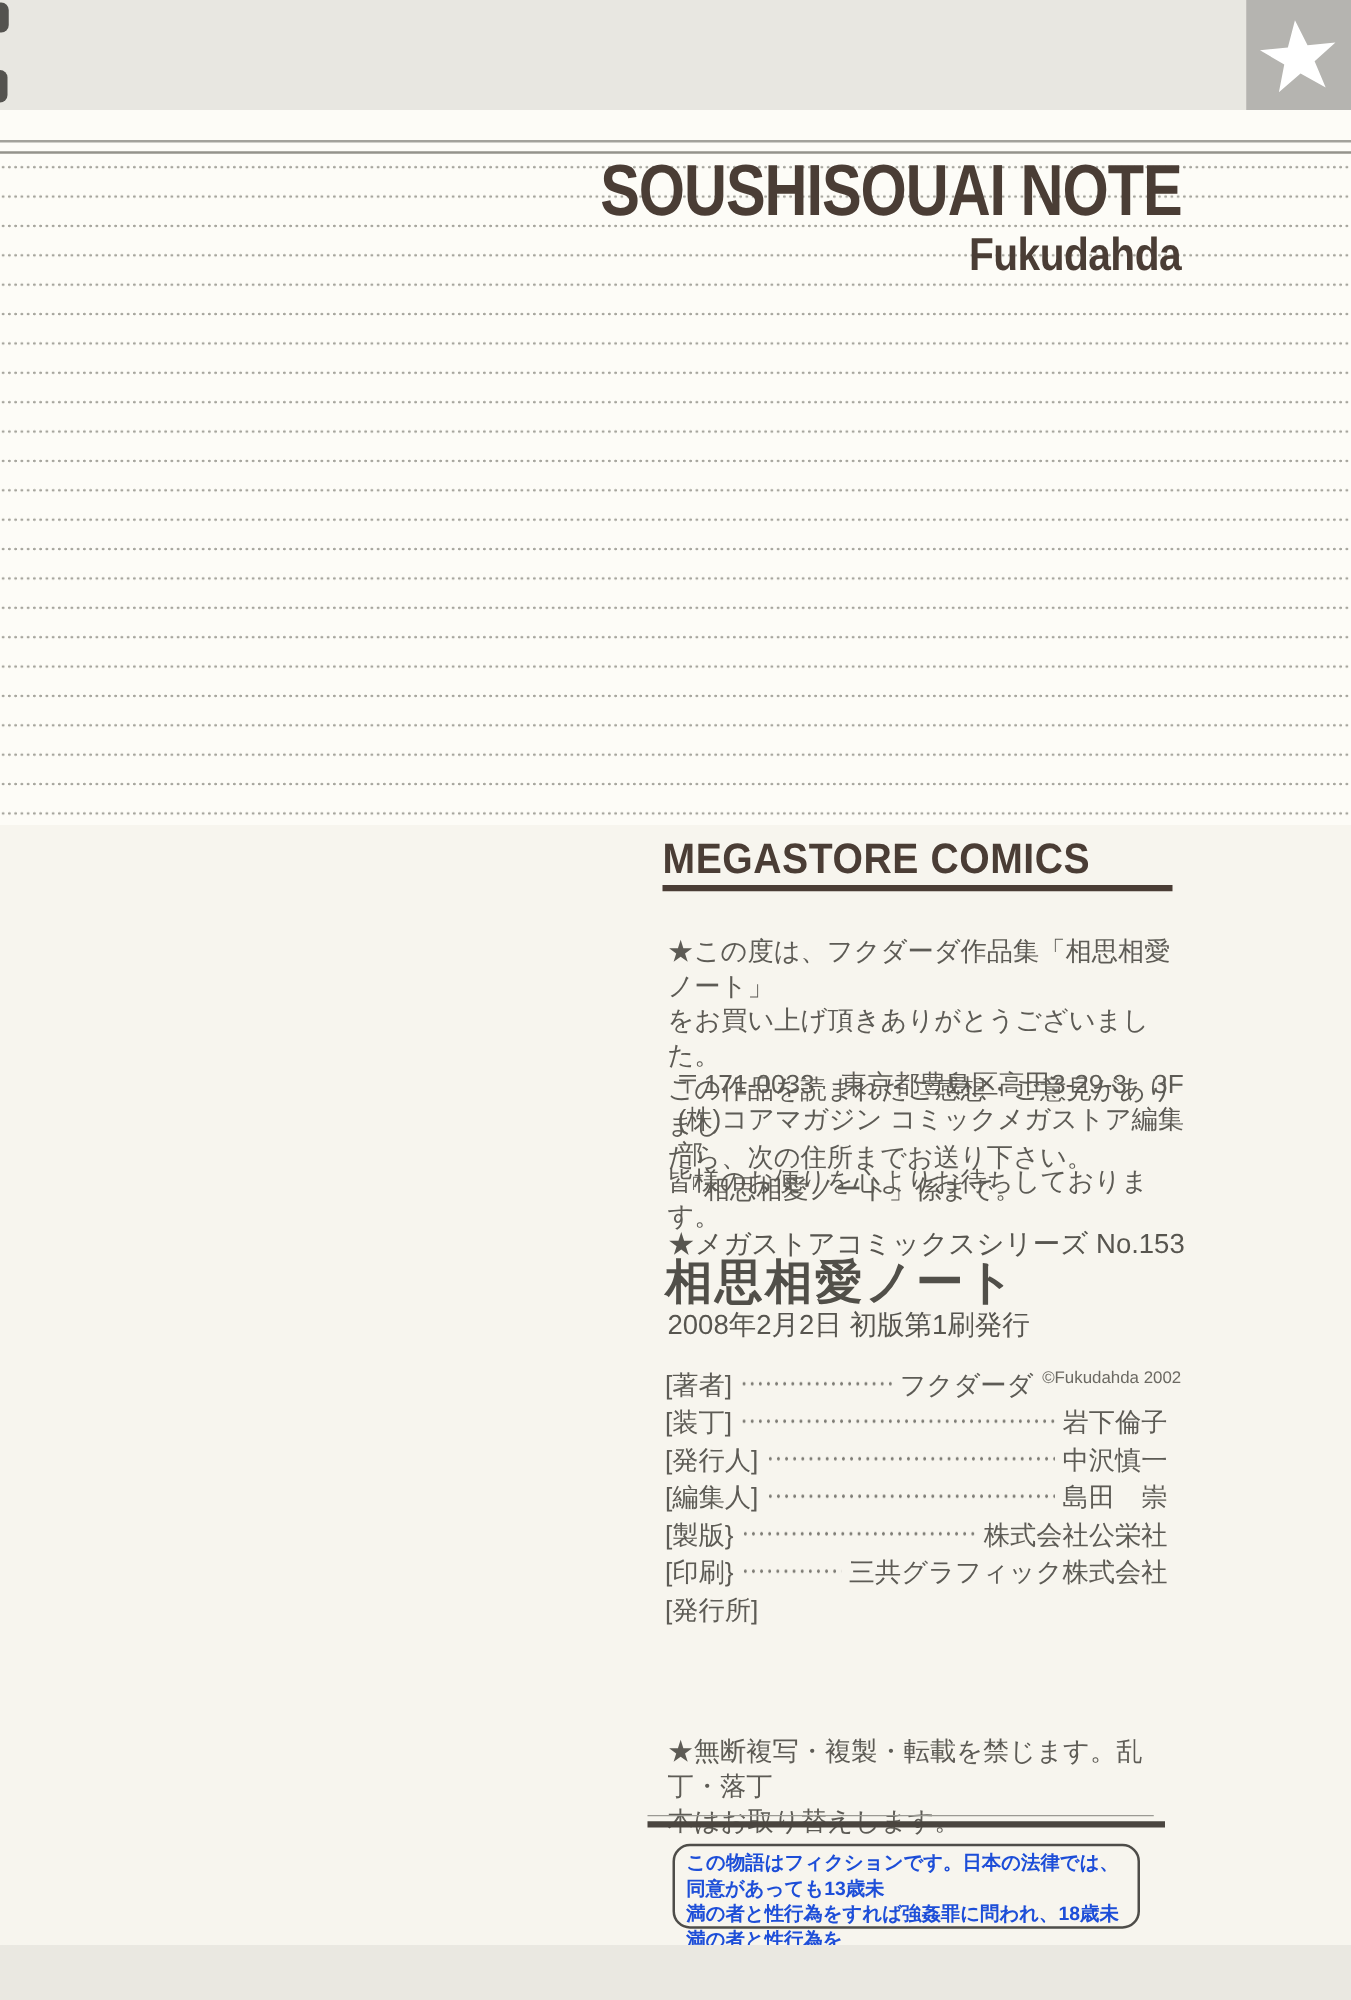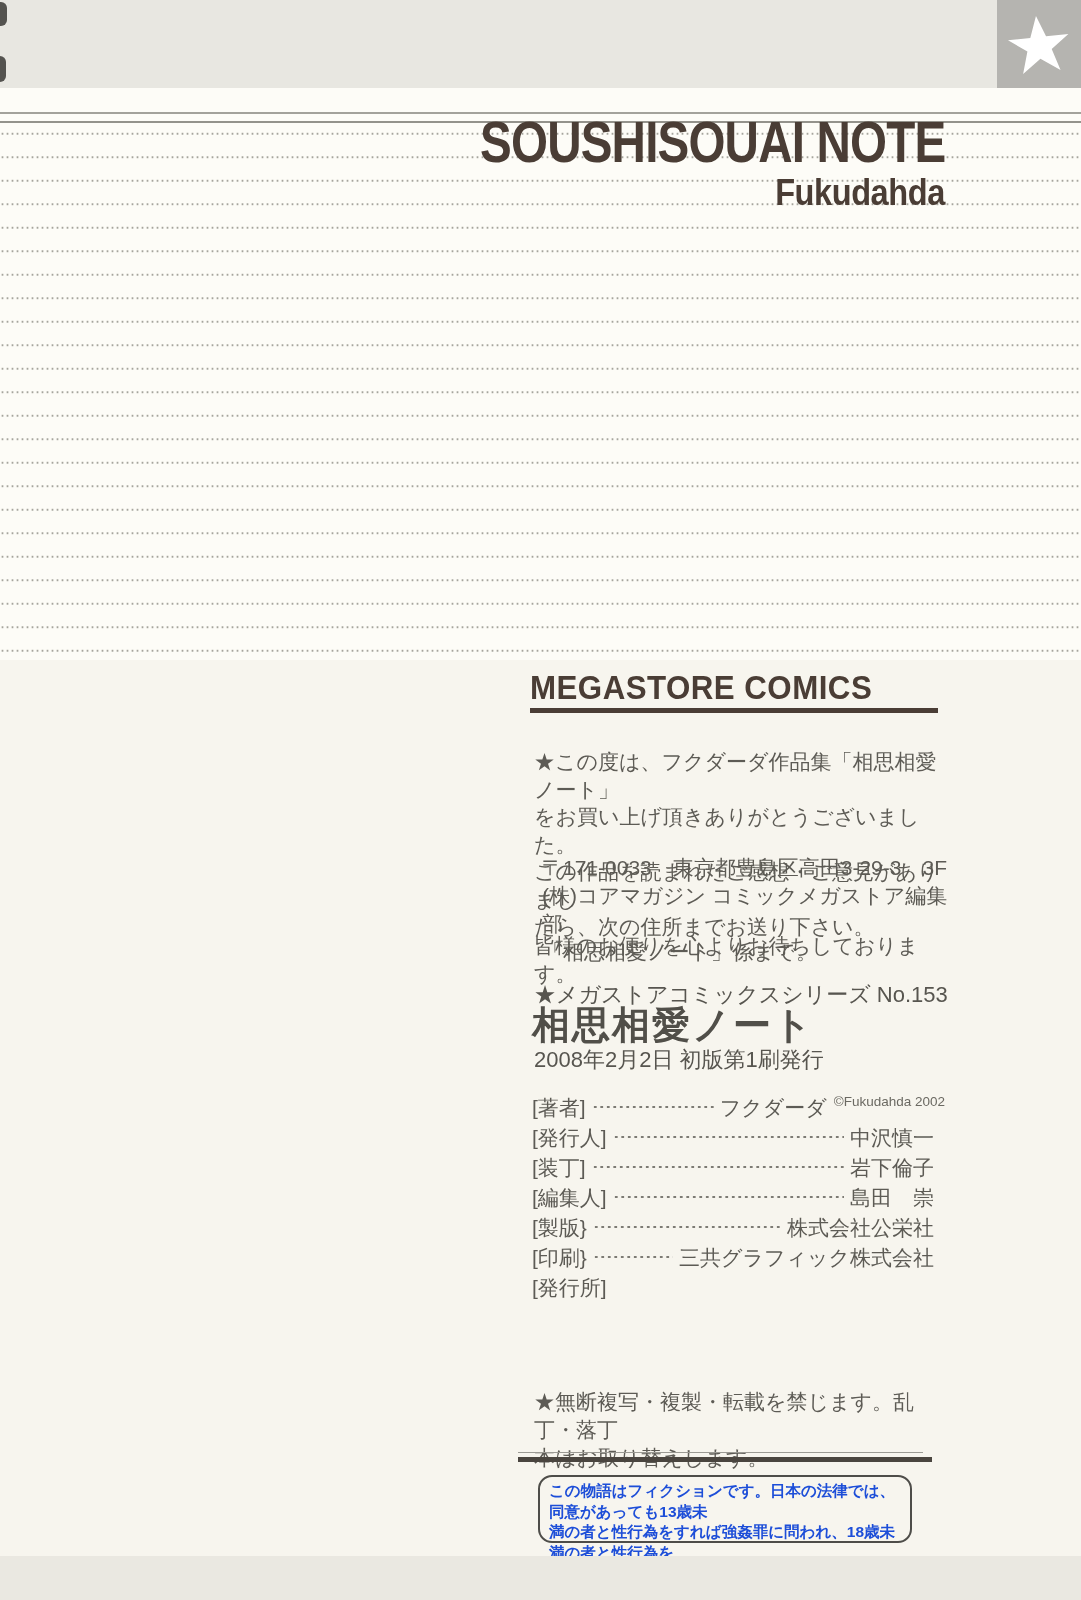--- a/index.html
+++ b/index.html
@@ -26,21 +26,21 @@
   .rule-solid { position:absolute; left:0; width:1081px; height:0; border-top:2px solid #94938c; }
   .rule-solid.a { top:24px; border-top-color:#a3a29b; }
   .rule-solid.b { top:33px; }
   .rule-dots {
     position:absolute; left:0; top:34px; width:1081px; height:536px;
     background-image:radial-gradient(circle, #a6a59d 0.8px, rgba(166,165,157,0) 1.3px);
     background-size:5px 23.5px;
   }
 
   
-  .title-block { position:absolute; right:136px; top:113px; text-align:right; color:#4a3d35; }
+  .title-block { position:absolute; right:136px; top:124px; text-align:right; color:#4a3d35; }
   .book-title {
     font-size:58px; font-weight:bold; letter-spacing:-1px; line-height:1.0;
     display:inline-block; transform:scaleX(0.82); transform-origin:right center; white-space:nowrap;
   }
   .book-author {
     font-size:37px; font-weight:bold; letter-spacing:-0.5px; line-height:1.0; margin-top:3px;
     display:inline-block; transform:scaleX(0.88); transform-origin:right center; white-space:nowrap;
   }
 
   
@@ -128,28 +128,28 @@
   <div class="edition-info">2008年2月2日 初版第1刷発行</div>
 
   <div class="credits-list">
     <div class="credit-row">
       <span class="credit-label">[著者]</span>
       <span class="credit-dots"></span>
       <span class="credit-value">フクダーダ</span>
       <span class="credit-copyright">©Fukudahda 2002</span>
     </div>
     <div class="credit-row">
+      <span class="credit-label">[装丁]</span>
+      <span class="credit-dots"></span>
+      <span class="credit-value">岩下倫子</span>
+    </div>
+    <div class="credit-row">
       <span class="credit-label">[発行人]</span>
       <span class="credit-dots"></span>
       <span class="credit-value">中沢慎一</span>
-    </div>
-    <div class="credit-row">
-      <span class="credit-label">[装丁]</span>
-      <span class="credit-dots"></span>
-      <span class="credit-value">岩下倫子</span>
     </div>
     <div class="credit-row">
       <span class="credit-label">[編集人]</span>
       <span class="credit-dots"></span>
       <span class="credit-value">島田　崇</span>
     </div>
     <div class="credit-row">
       <span class="credit-label">[製版}</span>
       <span class="credit-dots"></span>
       <span class="credit-value">株式会社公栄社</span>

